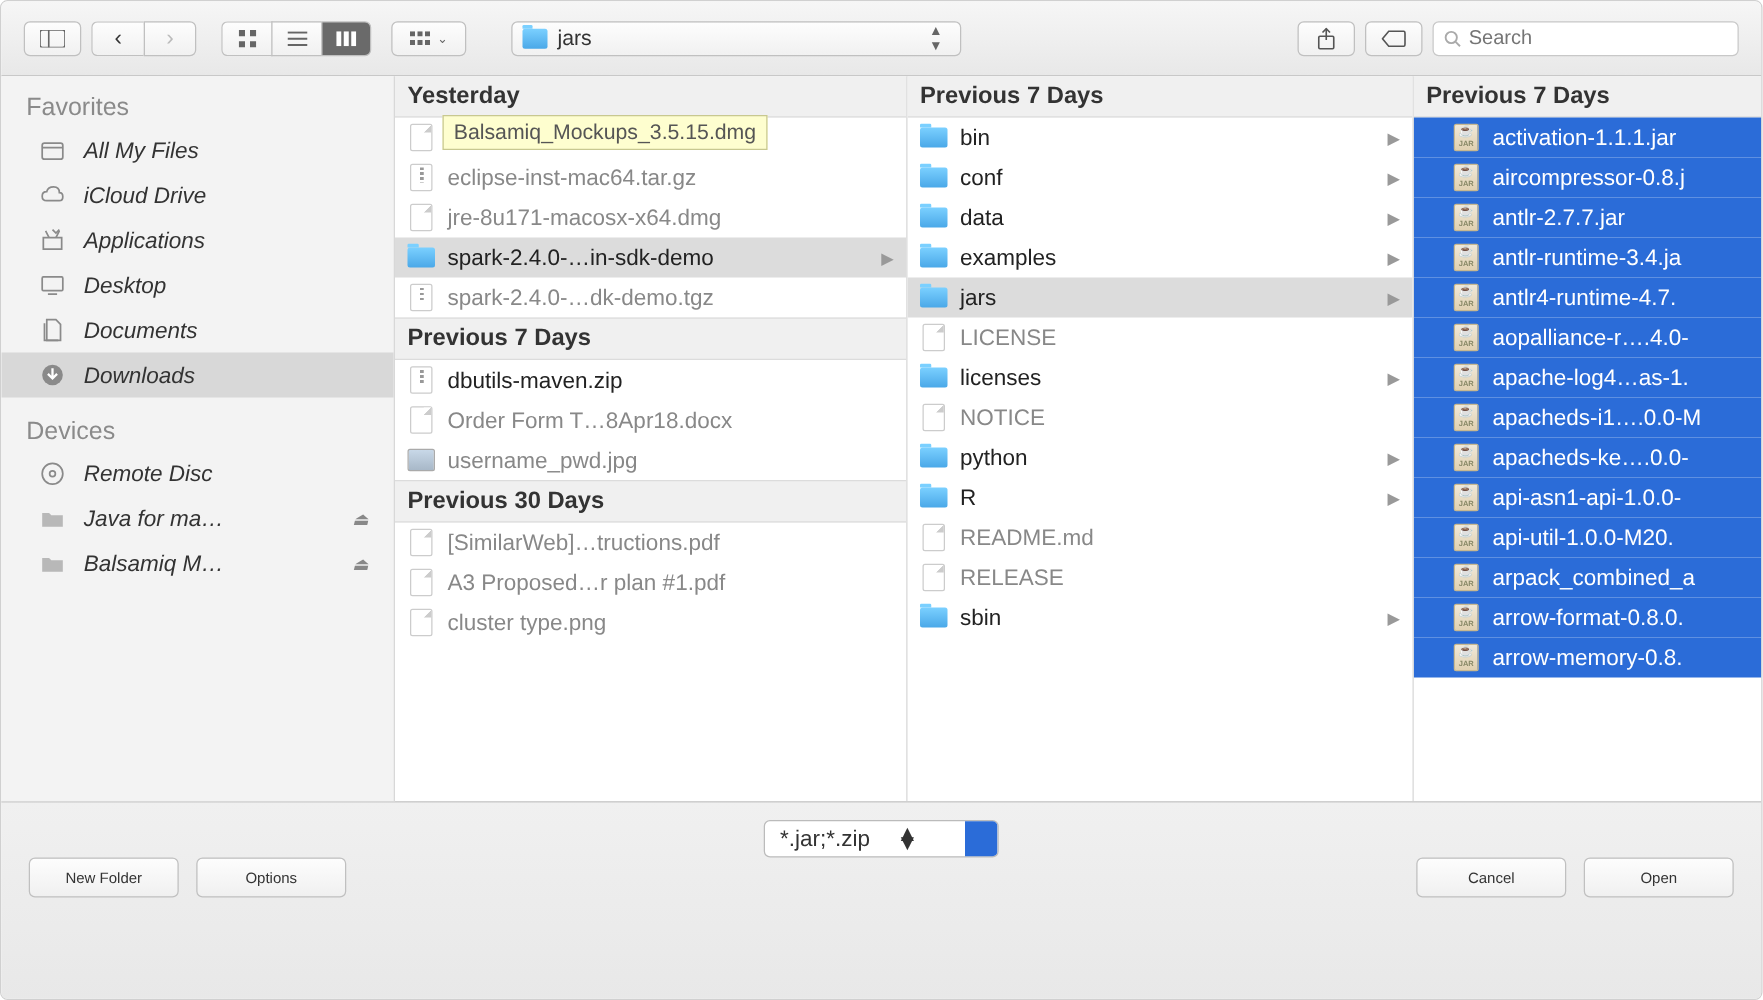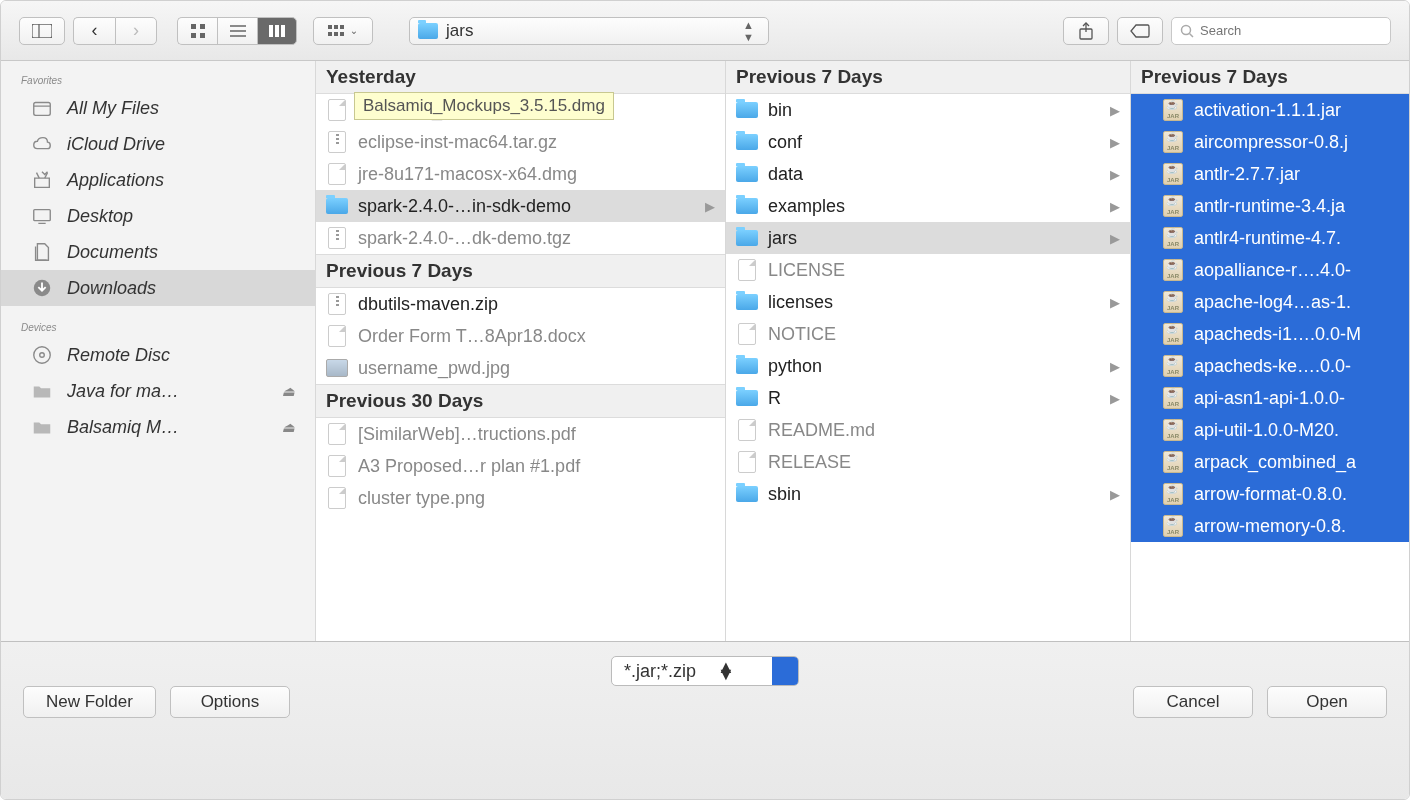--- a/index.html
+++ b/index.html
@@ -10,24 +10,24 @@
 .btn-group { display:inline-flex; }
 .btn-group .btn { border-radius:0; border-right:none; }
 .btn-group .btn:first-child { border-radius:5px 0 0 5px; }
 .btn-group .btn:last-child { border-radius:0 5px 5px 0; border-right:1px solid #c0c0c0; }
 .btn.active { background:#6a6a6a; color:#fff; }
 .path-btn { min-width:360px; justify-content:flex-start; padding:0 8px; gap:8px; position:relative; }
 .path-btn .chev { margin-left:auto; color:#666; font-size:11px; padding-right:6px; }
 .folder-ico { width:20px; height:16px; background:linear-gradient(#7bd0ff,#4aa8e8); border-radius:2px; position:relative; }
 .folder-ico::before { content:""; position:absolute; top:-3px; left:0; width:8px; height:3px; background:#7bd0ff; border-radius:1px 1px 0 0; }
 .search { flex:0 0 220px; height:28px; background:#fff; border:1px solid #c8c8c8; border-radius:5px; display:flex; align-items:center; padding:0 8px; gap:6px; color:#aaa; }
-.search input { border:none; outline:none; flex:1; font-size:13px; color:#c2410c; background:transparent; }
+.search input { border:none; outline:none; flex:1; font-size:16px; color:#c2410c; background:transparent; }
 .main { display:flex; height:580px; }
 .sidebar { width:315px; background:#f3f3f3; border-right:1px solid #d8d8d8; overflow:auto; padding-top:6px; }
-.side-head { font-size:10px; color:#8a8a8a; padding:8px 20px 4px;font-style:italic; }
+.side-head { font-size:20px; color:#8a8a8a; padding:8px 20px 4px; }
 .side-item { display:flex; align-items:center; gap:12px; padding:7px 20px 7px 28px; font-size:18px; color:#333; cursor:pointer;font-style:italic; }
 .side-item.sel { background:#d8d8d8; }
 .side-item .ej { margin-left:auto; color:#888; font-size:14px; }
 .side-ico { width:26px; height:22px; display:flex; align-items:center; justify-content:center; color:#8a8a8a; }
 .side-ico svg { width:24px; height:22px; }
 .cols { flex:1; display:flex; overflow:hidden; }
 .col { border-right:1px solid #d8d8d8; overflow-y:auto; overflow-x:hidden; flex:0 0 auto; }
 .col0 { width:410px; }
 .col1 { width:405px; }
 .col2 { width:280px; }
@@ -50,21 +50,21 @@
 .f-zip { width:18px; height:22px; background:#fff; border:1px solid #ccc; border-radius:2px; position:relative; }
 .f-zip::after { content:""; position:absolute; top:2px; left:7px; width:3px; height:12px; background:repeating-linear-gradient(#999 0 2px,#fff 2px 4px); }
 .f-img { width:22px; height:18px; background:linear-gradient(#c8d8e8,#a8b8c8); border:1px solid #aaa; border-radius:2px; }
 .footer { height:160px; background:linear-gradient(#f0f0f0,#e8e8e8); border-top:1px solid #c0c0c0; display:flex; flex-direction:column; justify-content:flex-start; padding:14px 22px 18px; }
 .filter-row { display:flex; justify-content:center; }
 .filter { display:flex; align-items:center; background:#fff; border:1px solid #bbb; border-radius:5px; height:30px; overflow:hidden; }
 .filter span { padding:0 12px; font-size:18px; color:#333; min-width:160px; }
 .filter .cap { width:26px; height:30px; background:#2b6cd8; color:#fff; display:flex; flex-direction:column; align-items:center; justify-content:center; font-size:8px; line-height:7px; }
 .btn-row { display:flex; justify-content:space-between; }
 .btn-row .grp { display:flex; gap:14px; }
-.fbtn { height:32px; min-width:120px; padding:0 22px; background:linear-gradient(#fdfdfd,#f0f0f0); border:1px solid #c0c0c0; border-radius:5px; font-size:17px; color:#333; cursor:pointer; display:inline-flex; align-items:center; justify-content:center; }
+.fbtn { height:32px; min-width:120px; padding:0 22px; background:linear-gradient(#fdfdfd,#f0f0f0); border:1px solid #c0c0c0; border-radius:5px; font-size:12px; color:#333; cursor:pointer; display:inline-flex; align-items:center; justify-content:center; }
 .sp { flex:1; }
 </style>
 </head>
 <body>
 
 <div class="toolbar">
   <div class="btn" style="width:46px">
     <svg width="20" height="14" viewBox="0 0 20 14">
         <rect x="0" y="0" width="20" height="14" fill="none" stroke="#666" stroke-width="1.3" rx="2"></rect>
         <line x1="7" y1="0" x2="7" y2="14" stroke="#666" stroke-width="1.3"></line>

